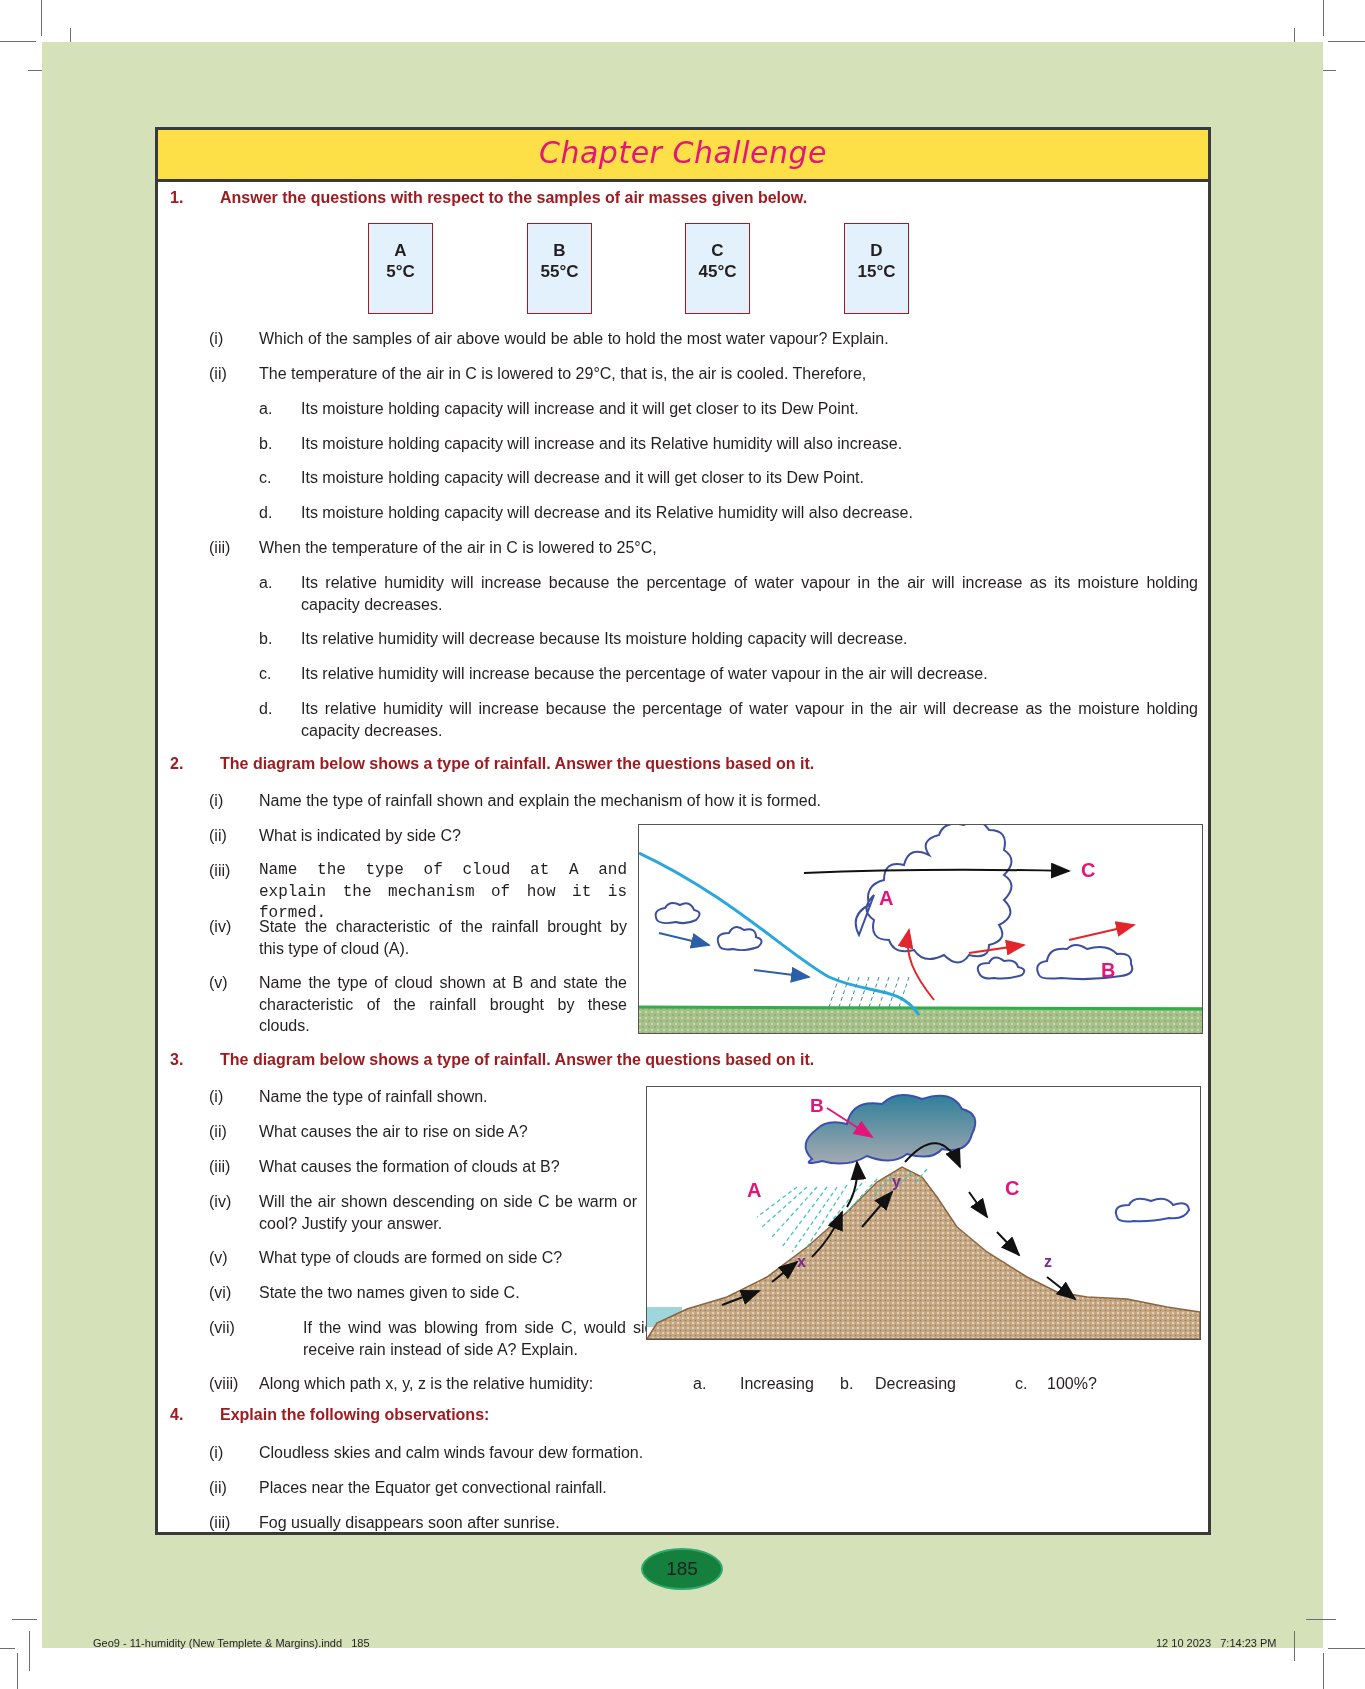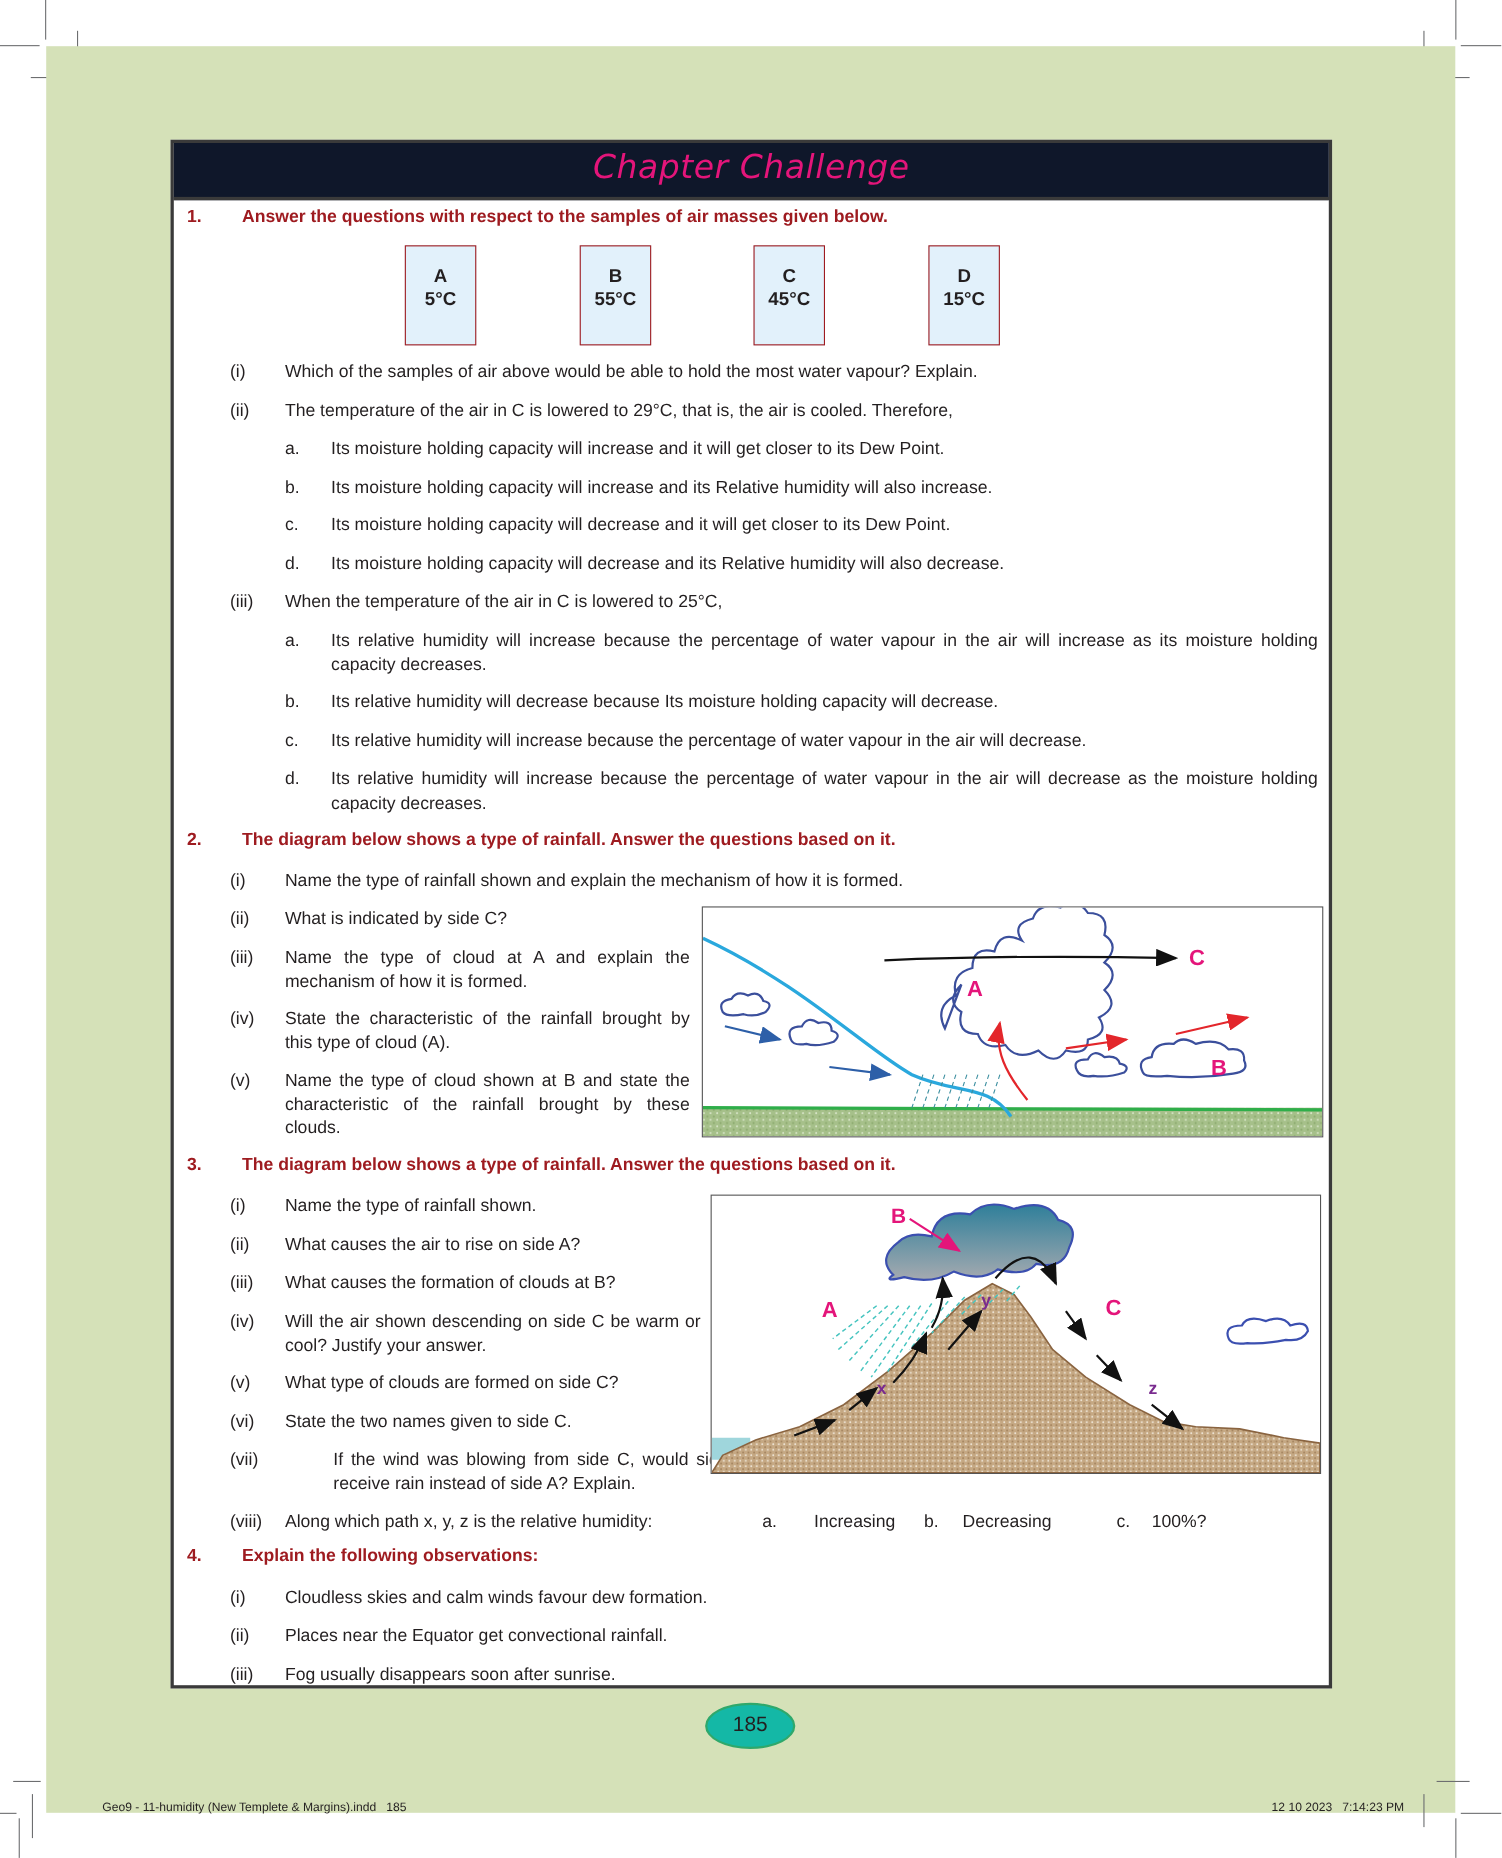--- a/index.html
+++ b/index.html
@@ -1,36 +1,36 @@
 <!DOCTYPE html>
 <html><head>
 <meta charset="utf-8">
 <style>
   html,body{margin:0;padding:0;}
   body{width:1365px;height:1689px;position:relative;background:#ffffff;overflow:hidden;font-family:"Liberation Sans",sans-serif;color:#231f20;}
   .page-bg{position:absolute;left:42px;top:42px;width:1281px;height:1606px;background:#d5e1b8;}
   .crop{position:absolute;background:#6d6e70;}
   .frame{position:absolute;left:155px;top:127px;width:1050px;height:1402px;border:3px solid #3a3a3a;background:#ffffff;box-sizing:content-box;}
-  .titlebar{position:absolute;left:0;top:0;right:0;height:49px;background:#0f172a;border-bottom:3px solid #3a3a3a;text-align:center;}
+  .titlebar{position:absolute;left:0;top:0;right:0;height:49px;background:#fde047;border-bottom:3px solid #3a3a3a;text-align:center;}
   .titlebar span{display:inline-block;margin-top:5px;font-family:"DejaVu Sans",sans-serif;font-style:oblique;font-size:30px;color:#e4157a;letter-spacing:0.5px;}
   .q{position:absolute;left:0;width:100%;}
   .qhead{position:absolute;font-weight:bold;color:#9e1b20;font-size:16px;white-space:nowrap;}
   .qhead .num{position:absolute;left:12px;}
   .qhead .txt{position:absolute;left:62px;}
   .line{position:absolute;font-size:16px;line-height:21.5px;color:#231f20;}
   .roman{position:absolute;left:51px;}
   .rtext{position:absolute;left:101px;}
   .letter{position:absolute;left:101px;}
   .ltext{position:absolute;left:143px;}
   .samples{position:absolute;top:93px;left:0;width:100%;height:92px;}
   .sample{position:absolute;top:0;width:63px;height:89px;border:1.5px solid #9e1b20;background:#e2f1fb;text-align:center;font-weight:bold;font-size:17px;color:#231f20;}
   .sample .lbl{position:absolute;top:17px;left:0;right:0;}
   .sample .tmp{position:absolute;top:38px;left:0;right:0;}
   .diagram{position:absolute;border:1.5px solid #555;background:#fff;overflow:hidden;}
-  .pgnum{position:absolute;left:641px;top:1548px;width:78px;height:38px;border:2px solid #2fa86b;border-radius:50%;background:#14b8a6;text-align:center;line-height:38px;font-size:19px;color:#231f20;}
+  .pgnum{position:absolute;left:641px;top:1548px;width:78px;height:38px;border:2px solid #2fa86b;border-radius:50%;background:#15803d;text-align:center;line-height:38px;font-size:19px;color:#231f20;}
   .footer-l{position:absolute;left:93px;top:1637px;font-size:11px;color:#231f20;white-space:nowrap;}
   .footer-r{position:absolute;left:1156px;top:1637px;font-size:11px;color:#231f20;white-space:nowrap;}
   .justify{text-align:justify;text-align-last:left;}
 </style>
 </head>
 <body>
 
 <div class="crop" style="left:41px;top:0;width:1px;height:36px;"></div>
 <div class="crop" style="left:0;top:41px;width:36px;height:1px;"></div>
 <div class="crop" style="left:70px;top:28px;width:1px;height:30px;"></div>
@@ -125,21 +125,21 @@
     <div class="line" style="top:660px;width:100%;">
       <span class="roman">(i)</span>
       <span class="rtext">Name the type of rainfall shown and explain the mechanism of how it is formed.</span>
     </div>
     <div class="line" style="top:695px;width:100%;">
       <span class="roman">(ii)</span>
       <span class="rtext">What is indicated by side C?</span>
     </div>
     <div class="line" style="top:730px;width:100%;">
       <span class="roman">(iii)</span>
-      <span class="rtext justify" style="width:368px;">Name the type of cloud at A and explain the mechanism of how it is formed.</span>
+      <span class="rtext justify" style="width:368px;font-family:Liberation Mono, monospace;">Name the type of cloud at A and explain the mechanism of how it is formed.</span>
     </div>
     <div class="line" style="top:786px;width:100%;">
       <span class="roman">(iv)</span>
       <span class="rtext justify" style="width:368px;">State the characteristic of the rainfall brought by this type of cloud (A).</span>
     </div>
     <div class="line" style="top:842px;width:100%;">
       <span class="roman">(v)</span>
       <span class="rtext justify" style="width:368px;">Name the type of cloud shown at B and state the characteristic of the rainfall brought by these clouds.</span>
     </div>
 

